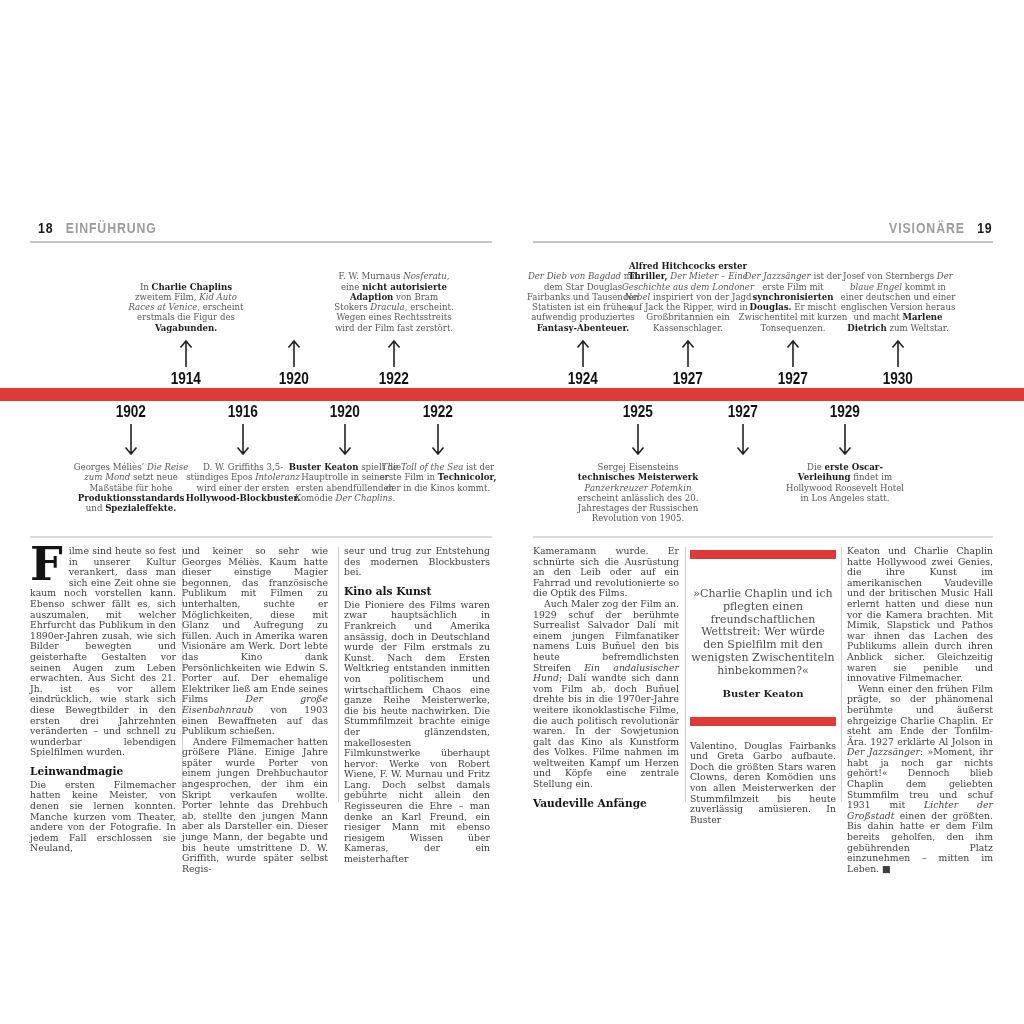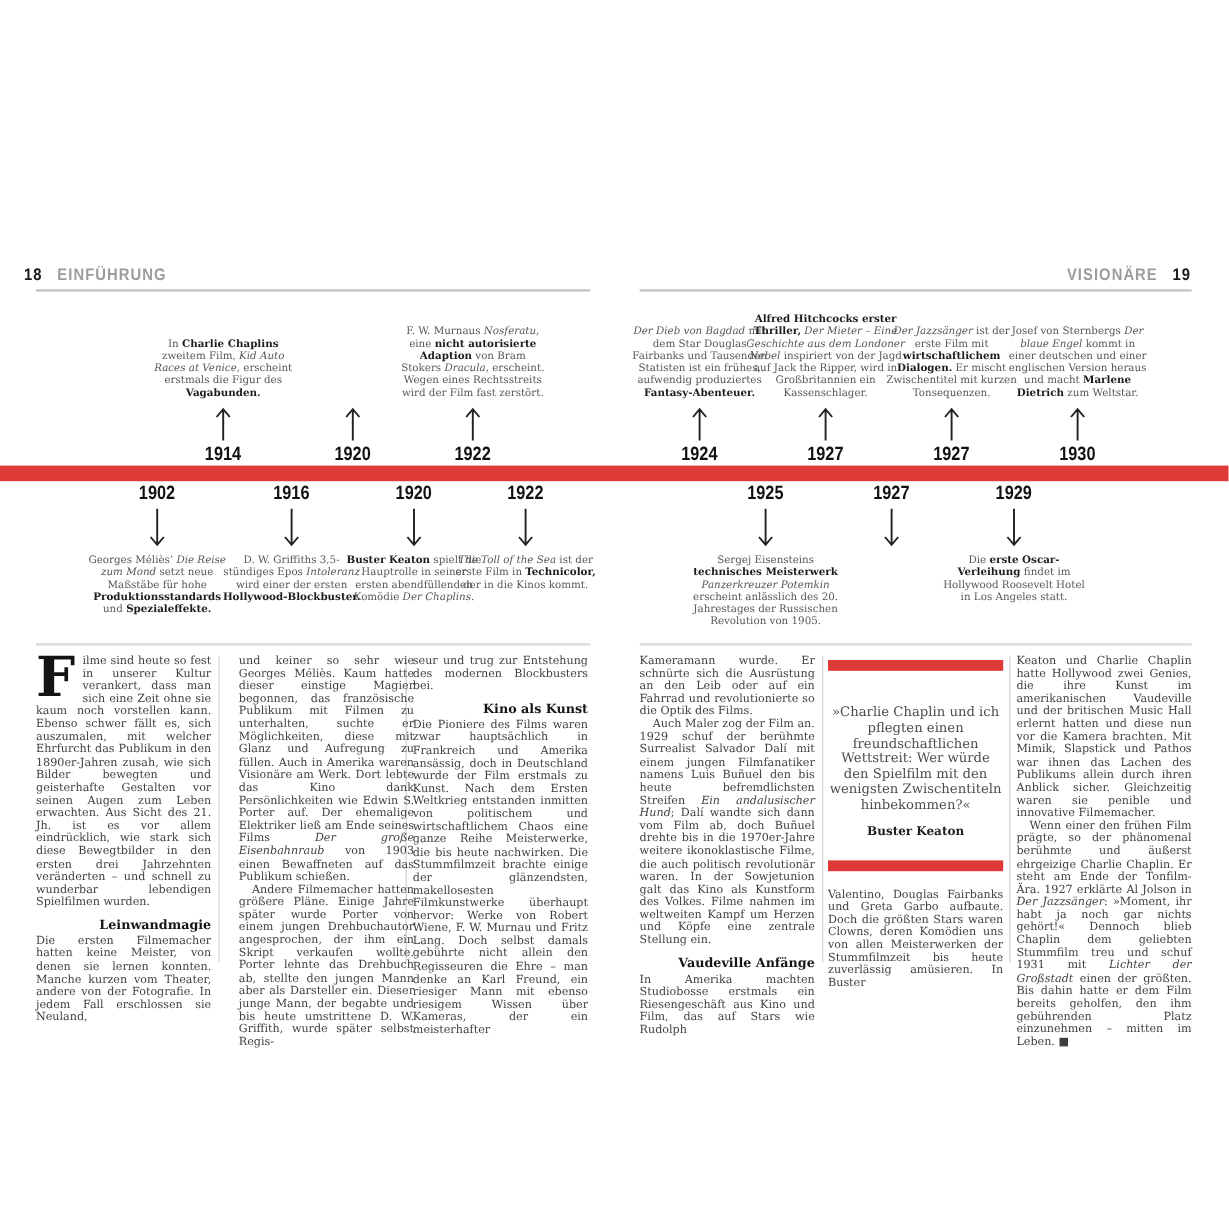--- a/index.html
+++ b/index.html
@@ -3,21 +3,21 @@
 <meta charset="utf-8">
 <style>
   html,body{margin:0;padding:0;background:#ffffff;}
   .spread{position:relative;width:1024px;height:1024px;background:#ffffff;overflow:hidden;
           font-family:"DejaVu Serif", serif;}
 
   
   .phead{position:absolute;top:220px;white-space:nowrap;
          font-family:"Liberation Sans", sans-serif;font-weight:bold;font-size:14px;}
   .phead .squeeze{display:inline-block;transform:scaleX(0.88);letter-spacing:1px;}
-  .phead-left{left:20px;}
+  .phead-left{left:38px;}
   .phead-left .squeeze{transform-origin:left center;}
   .phead-right{right:31px;text-align:left;}
   .phead-right .squeeze{transform-origin:right center;}
   .pnum{color:#1a1a1a;}
   .psec{color:#9c9c9c;}
   .phead-left .psec{margin-left:14px;}
   .phead-right .psec{margin-right:14px;}
   .headrule{position:absolute;top:241px;height:2px;background:#c6c6c6;}
   .headrule.l{left:30px;width:462px;}
   .headrule.r{left:533px;width:460px;}
@@ -39,21 +39,21 @@
 
   
   .bodyrule{position:absolute;top:536px;height:2px;background:#dcdcdc;}
   .bodyrule.l{left:30px;width:462px;}
   .bodyrule.r{left:533px;width:460px;}
   .colrule{position:absolute;top:547px;height:255px;width:1px;background:#cfcfcf;}
   .col{position:absolute;top:546px;width:146px;font-size:9.3px;line-height:10.6px;
        text-align:justify;color:#3e3e3e;}
   .col p{margin:0;}
   .col p.indent{text-indent:11px;}
-  .col h3{font-size:10.6px;line-height:12px;margin:7px 0 3px 0;color:#161616;text-align:right;}
+  .col h3{font-size:10.6px;line-height:12px;margin:7px 0 3px 0;color:#161616;text-align:left;}
   .dropcap{float:left;font-weight:bold;font-size:46px;line-height:33px;color:#141414;
            padding:2px 6px 0 0;}
 
   
   .qcol{position:absolute;left:690px;top:550px;width:146px;}
   .qbar{height:9px;background:#dd3a38;}
   .qbar.bottom{margin-top:18px;}
   .qtext{margin-top:29px;font-size:11px;line-height:12.8px;text-align:center;color:#4c4c4c;}
   .qattr{margin-top:10px;text-align:center;font-weight:bold;font-size:10px;color:#1f1f1f;}
   .qpara{margin-top:15px;font-size:9.3px;line-height:10.6px;text-align:justify;color:#3e3e3e;}
@@ -98,21 +98,21 @@
       <span class="tl-year">1924</span>
     </div>
   <div class="tl above" style="left:620px;width:136px">
       <div class="tl-text"><b>Alfred Hitchcocks erster Thriller,</b> <i>Der Mieter – Eine Geschichte aus dem Londoner Nebel</i> inspiriert von der Jagd auf Jack the Ripper, wird in Großbritannien ein Kassenschlager.</div>
       <svg class="arrow" width="16" height="30" viewBox="0 0 16 30">
         <path d="M8 29 L8 3 M2.5 9.5 L8 3 L13.5 9.5" fill="none" stroke="#222" stroke-width="1.6"></path>
       </svg>
       <span class="tl-year">1927</span>
     </div>
   <div class="tl above" style="left:737px;width:112px">
-      <div class="tl-text"><i>Der Jazzsänger</i> ist der erste Film mit <b>wirtschaftlichem Dialogen.</b> Er mischt Zwischentitel mit kurzen Tonsequenzen.</div>
+      <div class="tl-text"><i>Der Jazzsänger</i> ist der erste Film mit <b>synchronisierten Douglas.</b> Er mischt Zwischentitel mit kurzen Tonsequenzen.</div>
       <svg class="arrow" width="16" height="30" viewBox="0 0 16 30">
         <path d="M8 29 L8 3 M2.5 9.5 L8 3 L13.5 9.5" fill="none" stroke="#222" stroke-width="1.6"></path>
       </svg>
       <span class="tl-year">1927</span>
     </div>
   <div class="tl above" style="left:838px;width:120px">
       <div class="tl-text">Josef von Sternbergs <i>Der blaue Engel</i> kommt in einer deutschen und einer englischen Version heraus und macht <b>Marlene Dietrich</b> zum Weltstar.</div>
       <svg class="arrow" width="16" height="30" viewBox="0 0 16 30">
         <path d="M8 29 L8 3 M2.5 9.5 L8 3 L13.5 9.5" fill="none" stroke="#222" stroke-width="1.6"></path>
       </svg>
@@ -174,35 +174,34 @@
   <div class="colrule" style="left:182px"></div>
   <div class="colrule" style="left:338px"></div>
   <div class="colrule" style="left:685px"></div>
   <div class="colrule" style="left:841px"></div>
 
   <div class="col article" style="left:30px">
     <p><span class="dropcap">F</span><span>ilme sind heute so fest in unserer Kultur verankert, dass man sich eine Zeit ohne sie kaum noch vorstellen kann. Ebenso schwer fällt es, sich auszumalen, mit welcher Ehrfurcht das Publikum in den 1890er-Jahren zusah, wie sich Bilder bewegten und geisterhafte Gestalten vor seinen Augen zum Leben erwachten. Aus Sicht des 21. Jh. ist es vor allem eindrücklich, wie stark sich diese Bewegtbilder in den ersten drei Jahrzehnten veränderten – und schnell zu wunderbar lebendigen Spielfilmen wurden.</span></p>
     <h3>Leinwandmagie</h3>
     <p>Die ersten Filmemacher hatten keine Meister, von denen sie lernen konnten. Manche kurzen vom Theater, andere von der Fotografie. In jedem Fall erschlossen sie Neuland,</p>
   </div>
-  <div class="col article" style="left:199px">
+  <div class="col article" style="left:182px">
     <p>und keiner so sehr wie Georges Méliès. Kaum hatte dieser einstige Magier begonnen, das französische Publikum mit Filmen zu unterhalten, suchte er Möglichkeiten, diese mit Glanz und Aufregung zu füllen. Auch in Amerika waren Visionäre am Werk. Dort lebte das Kino dank Persönlichkeiten wie Edwin S. Porter auf. Der ehemalige Elektriker ließ am Ende seines Films <i>Der große Eisenbahnraub</i> von 1903 einen Bewaffneten auf das Publikum schießen.</p>
     <p class="indent">Andere Filmemacher hatten größere Pläne. Einige Jahre später wurde Porter von einem jungen Drehbuchautor angesprochen, der ihm ein Skript verkaufen wollte. Porter lehnte das Drehbuch ab, stellte den jungen Mann aber als Darsteller ein. Dieser junge Mann, der begabte und bis heute umstrittene D. W. Griffith, wurde später selbst Regis-</p>
   </div>
   <div class="col article" style="left:344px">
     <p>seur und trug zur Entstehung des modernen Blockbusters bei.</p>
     <h3>Kino als Kunst</h3>
     <p>Die Pioniere des Films waren zwar hauptsächlich in Frankreich und Amerika ansässig, doch in Deutschland wurde der Film erstmals zu Kunst. Nach dem Ersten Weltkrieg entstanden inmitten von politischem und wirtschaftlichem Chaos eine ganze Reihe Meisterwerke, die bis heute nachwirken. Die Stummfilmzeit brachte einige der glänzendsten, makellosesten Filmkunstwerke überhaupt hervor: Werke von Robert Wiene, F. W. Murnau und Fritz Lang. Doch selbst damals gebührte nicht allein den Regisseuren die Ehre – man denke an Karl Freund, ein riesiger Mann mit ebenso riesigem Wissen über Kameras, der ein meisterhafter</p>
   </div>
 
   <div class="col article" style="left:533px">
     <p>Kameramann wurde. Er schnürte sich die Ausrüstung an den Leib oder auf ein Fahrrad und revolutionierte so die Optik des Films.</p>
     <p class="indent">Auch Maler zog der Film an. 1929 schuf der berühmte Surrealist Salvador Dalí mit einem jungen Filmfanatiker namens Luis Buñuel den bis heute befremdlichsten Streifen <i>Ein andalusischer Hund</i>; Dalí wandte sich dann vom Film ab, doch Buñuel drehte bis in die 1970er-Jahre weitere ikonoklastische Filme, die auch politisch revolutionär waren. In der Sowjetunion galt das Kino als Kunstform des Volkes. Filme nahmen im weltweiten Kampf um Herzen und Köpfe eine zentrale Stellung ein.</p>
     <h3>Vaudeville Anfänge</h3>
-    <p>In Amerika machten Studiobosse erstmals ein Riesengeschäft aus Kino und Film, das auf Stars wie Rudolph</p>
   </div>
 
   <div class="qcol">
     <div class="qbar top"></div>
     <div class="qtext">»Charlie Chaplin und ich pflegten einen freundschaftlichen Wettstreit: Wer würde den Spielfilm mit den wenigsten Zwischentiteln hinbekommen?«</div>
     <div class="qattr">Buster Keaton</div>
     <div class="qbar bottom"></div>
     <p class="qpara">Valentino, Douglas Fairbanks und Greta Garbo aufbaute. Doch die größten Stars waren Clowns, deren Komödien uns von allen Meisterwerken der Stummfilmzeit bis heute zuverlässig amüsieren. In Buster</p>
   </div>
 

